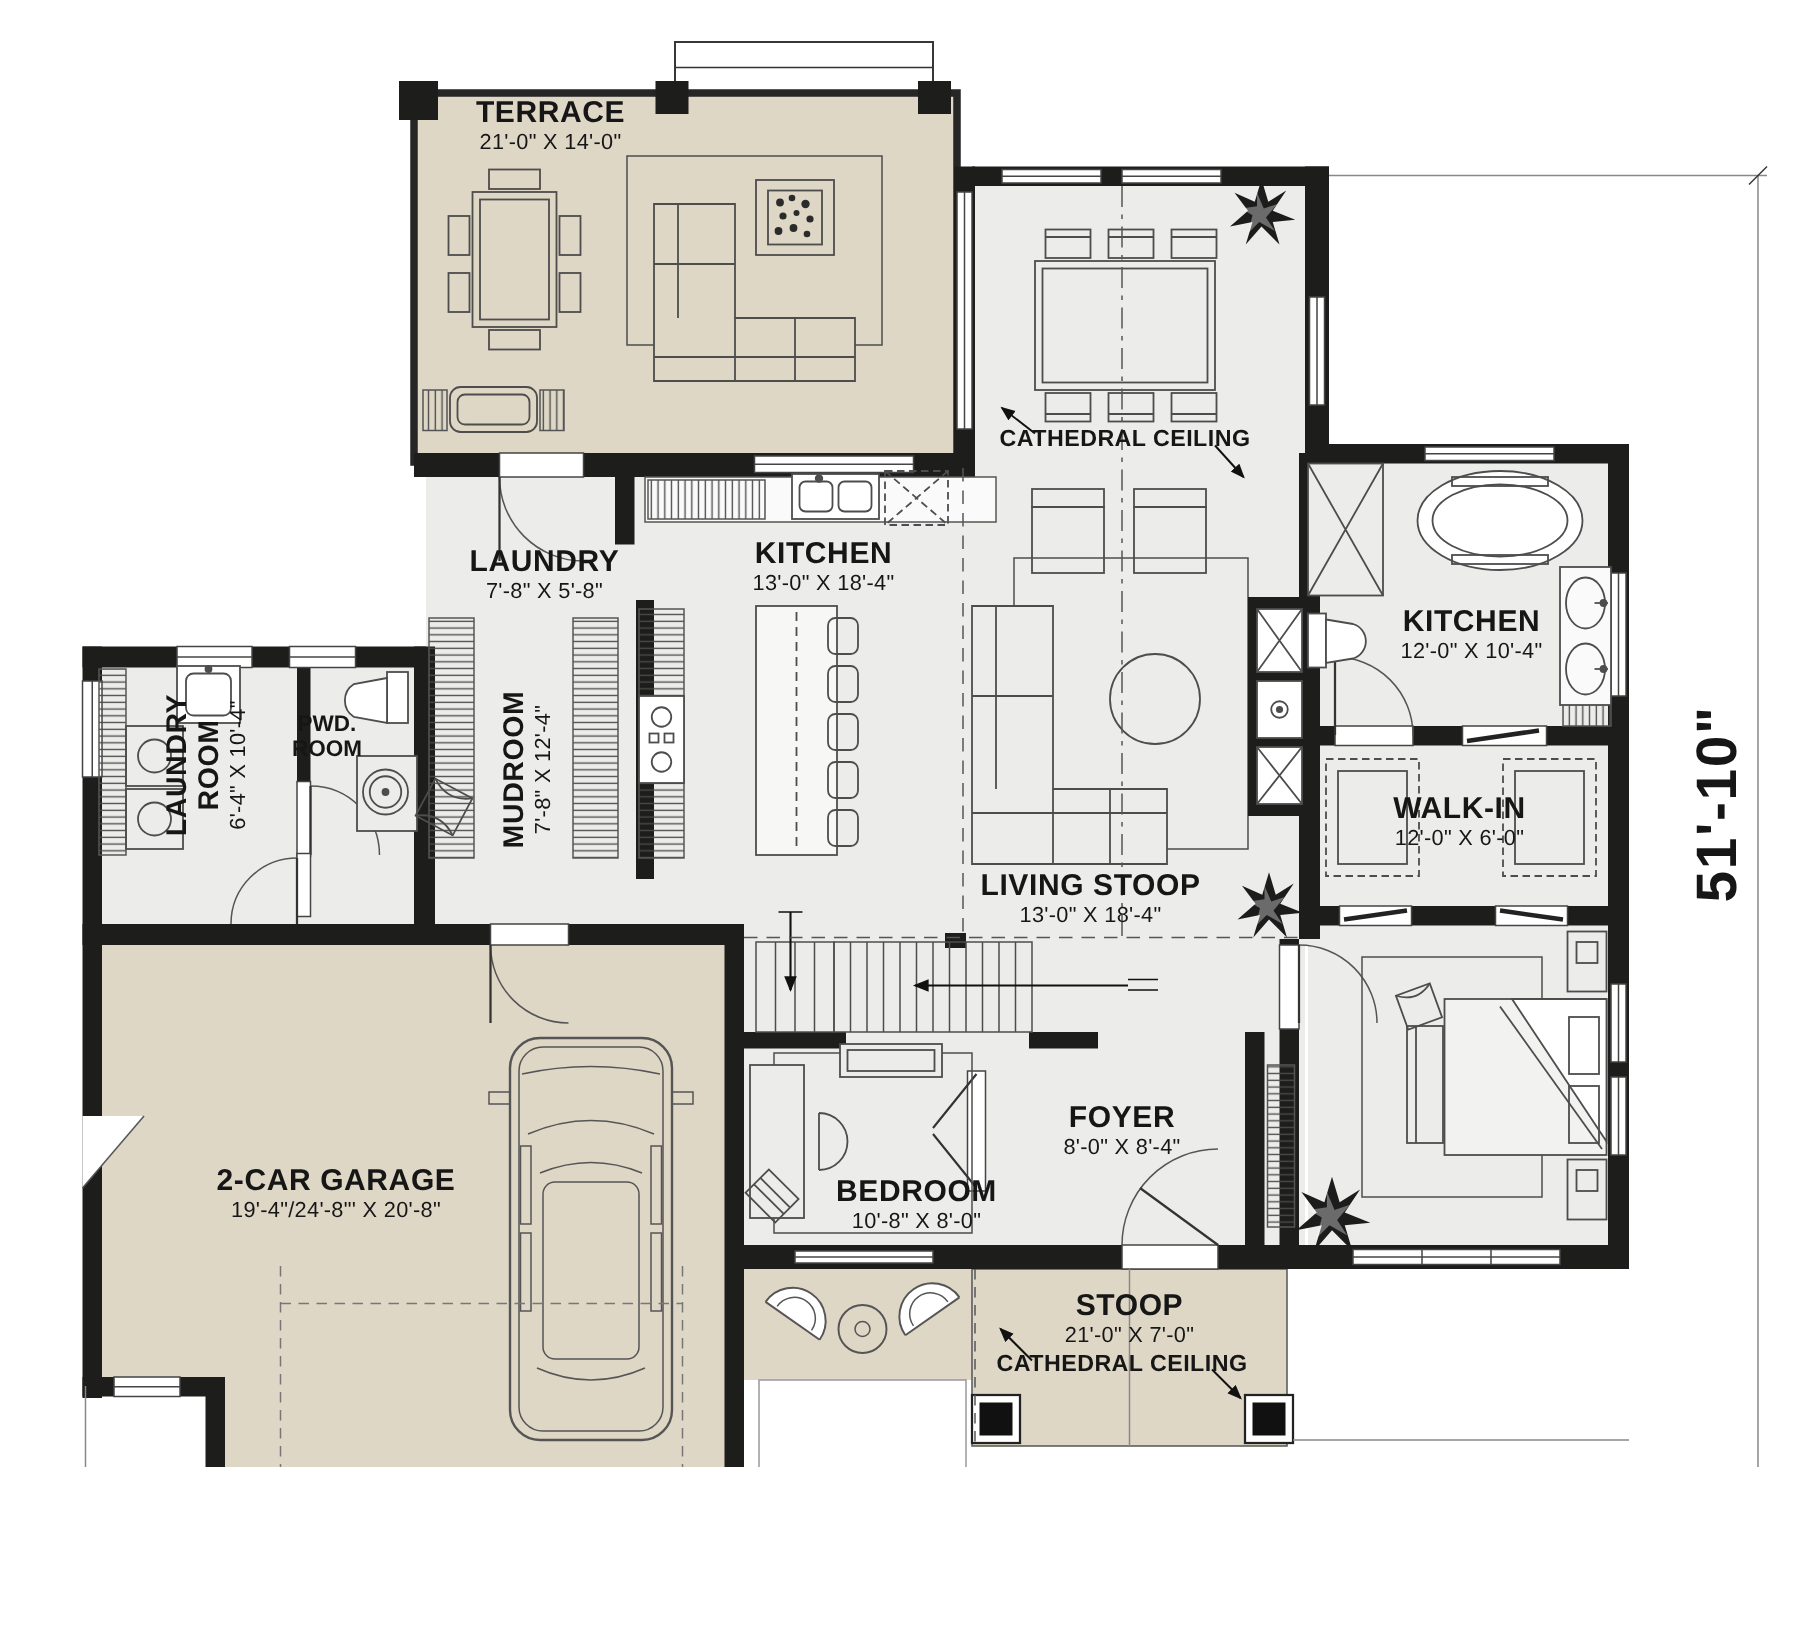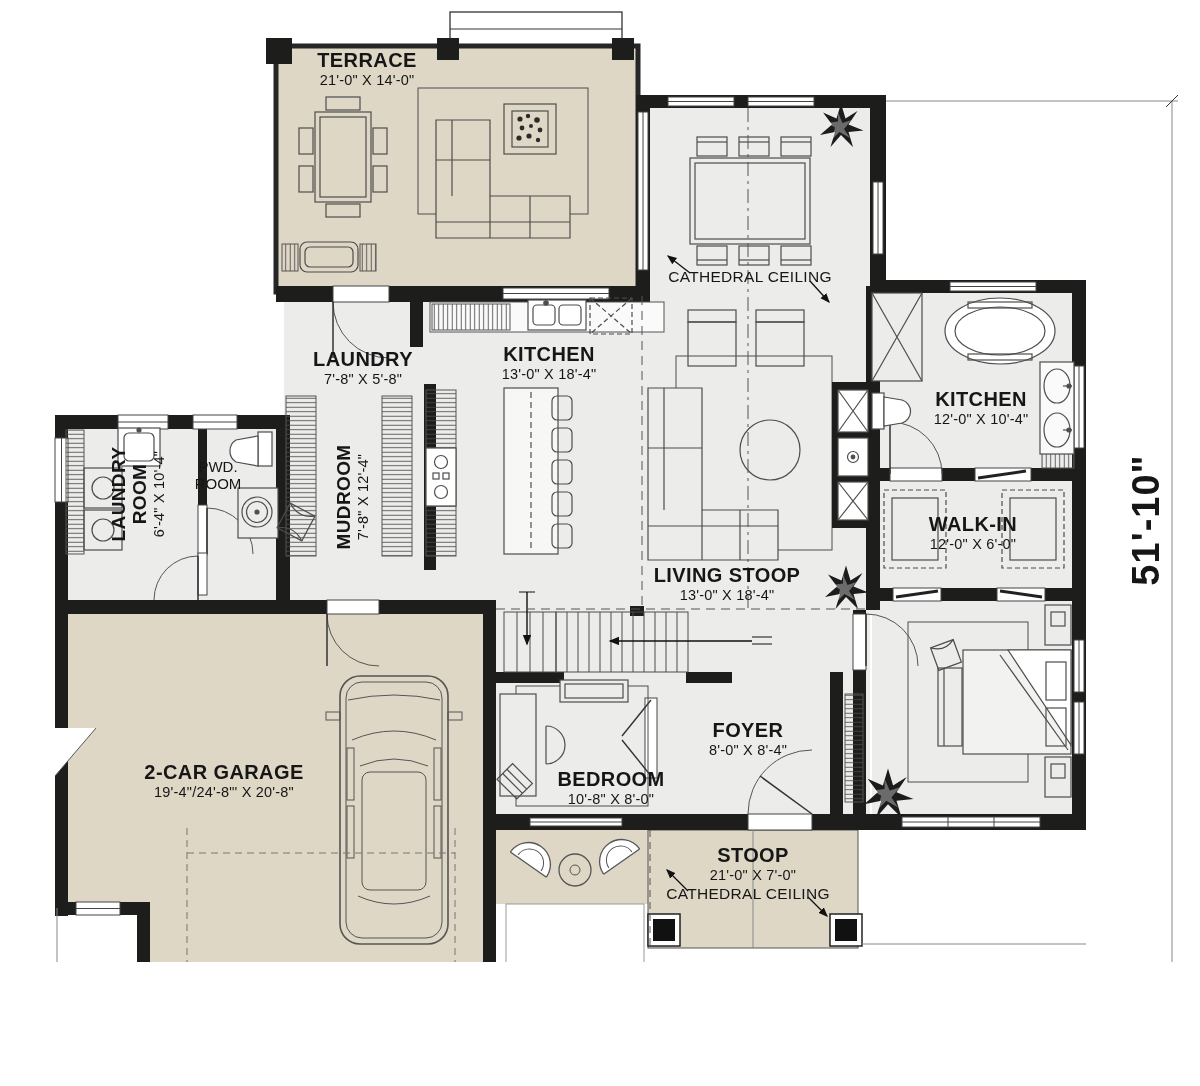--- a/index.html
+++ b/index.html
@@ -1,26 +1,26 @@
 <!DOCTYPE html>
 <html><head>
 <meta charset="utf-8">
 <style>
   html,body{margin:0;padding:0;background:#ffffff;}
   .stage{position:relative;width:1200px;height:962px;background:#ffffff;
-         font-family:"Liberation Sans",sans-serif;overflow:hidden;}
+         font-family:"Liberation Sans",sans-serif;overflow:hidden;margin-top:16px;}
   .stage svg{position:absolute;left:0;top:0;}
   .lbl{position:absolute;transform:translate(-50%,-50%);text-align:center;
        color:#161616;white-space:nowrap;z-index:5;}
   .lbl.wrap{white-space:normal;}
   .vert{transform:translate(-50%,-50%) rotate(-90deg);}
   .rn{font-weight:bold;font-size:20px;line-height:21px;letter-spacing:.4px;}
   .rn.sm{font-size:19px;}
   .rd{font-weight:normal;font-size:14.5px;line-height:18px;letter-spacing:.2px;}
-  .ann{font-size:15.5px;letter-spacing:.3px;font-weight:normal;}
+  .ann{font-size:15.5px;letter-spacing:.3px;font-weight:bold;}
   .big{font-size:38px;font-weight:bold;letter-spacing:1px;}
 </style>
 </head>
 <body>
 
 <div class="stage">
 
 <svg width="1200" height="1086" viewBox="0 0 1200 1086">
   <defs>
     <pattern id="hh" width="6" height="4.5" patternUnits="userSpaceOnUse">
@@ -461,21 +461,21 @@
   <div class="rd">13'-0" X 18'-4"</div>
 </div>
 <div class="lbl vert" style="left:352px;top:497px">
   <div class="rn sm">MUDROOM</div>
   <div class="rd">7'-8" X 12'-4"</div>
 </div>
 <div class="lbl vert wrap" style="left:138px;top:494px;width:132px">
   <div class="rn sm">LAUNDRY ROOM</div>
   <div class="rd">6'-4" X 10'-4"</div>
 </div>
-<div class="lbl wrap" style="left:218px;top:475px;width:66px;font-weight:normal;font-size:15px;line-height:17px">PWD. ROOM</div>
+<div class="lbl wrap" style="left:218px;top:475px;width:66px;font-weight:bold;font-size:15px;line-height:17px">PWD. ROOM</div>
 <div class="lbl" style="left:981px;top:408px">
   <div class="rn">KITCHEN</div>
   <div class="rd">12'-0" X 10'-4"</div>
 </div>
 <div class="lbl" style="left:973px;top:533px">
   <div class="rn">WALK-IN</div>
   <div class="rd">12'-0" X 6'-0"</div>
 </div>
 <div class="lbl" style="left:727px;top:584px">
   <div class="rn">LIVING STOOP</div>

